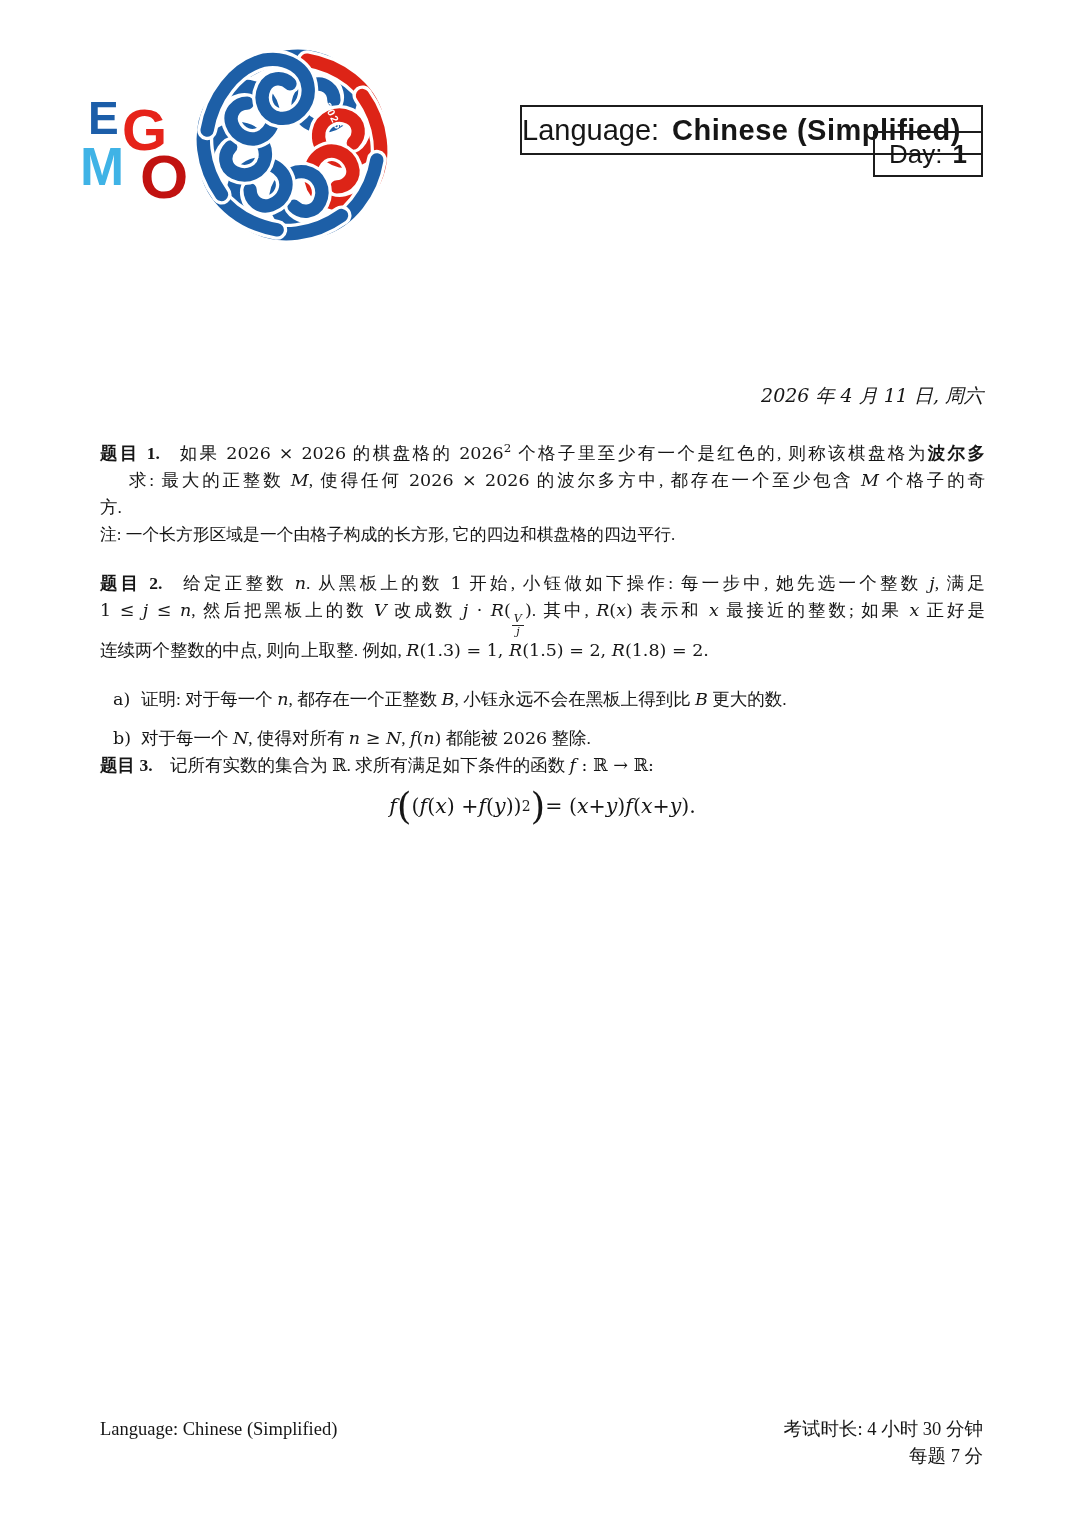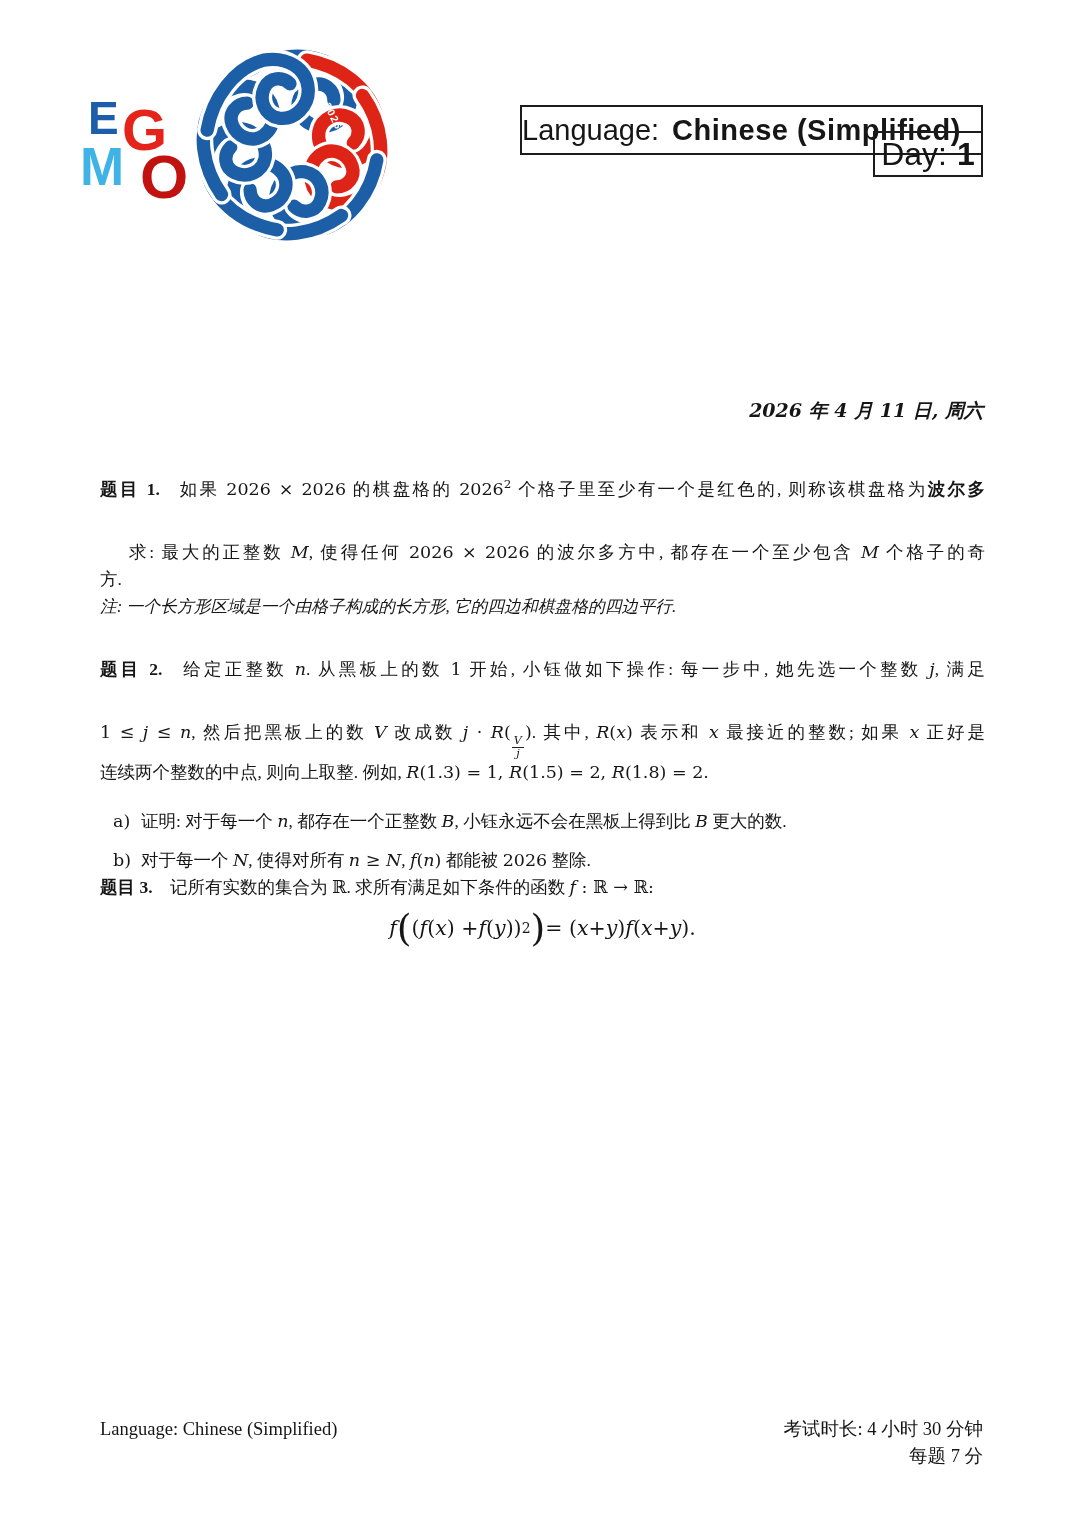--- a/index.html
+++ b/index.html
@@ -16,40 +16,40 @@
   .ltr-o{left:60px;top:58px;font-size:62px;}
 
   .knot-wrap{position:absolute;left:192px;top:45px;width:200px;height:200px;}
 
   .lang-box{position:absolute;left:520px;top:70px;width:463px;height:50px;
             border:2px solid #1c1c1c;box-sizing:border-box;display:flex;align-items:center;
             font-family:"Liberation Sans",sans-serif;font-size:29px;margin-top:35px;}
   .lang-box .val{font-weight:bold;margin-left:13px;letter-spacing:0.5px;}
   .day-box{position:absolute;left:873px;top:131px;width:110px;height:46px;
            border:2px solid #1c1c1c;box-sizing:border-box;display:flex;align-items:center;justify-content:center;
-           font-family:"Liberation Sans",sans-serif;font-size:32px;gap:10px;}
+           font-family:"Liberation Sans",sans-serif;font-size:26px;gap:10px;}
   .day-box .val{font-weight:bold;}
 
-  .date-line{position:absolute;right:97px;top:398px;font-style:italic;font-size:19px;
-             font-family:"DejaVu Serif","Liberation Serif",serif;font-weight:bold;}
+  .date-line{position:absolute;right:97px;top:383px;font-style:italic;font-size:19px;
+             font-family:"DejaVu Serif","Liberation Serif",serif;}
 
   
   .content{position:absolute;left:100px;top:440px;width:885px;
            font-size:17.5px;line-height:27px;}
   .tline{min-height:27px;}
-  .jl{text-align:justify;text-align-last:justify;margin-top:36px;}
+  .jl{text-align:justify;text-align-last:justify;}
   .indent{text-indent:29px;}
 
   .b{font-weight:bold;}
   .m{font-family:"DejaVu Serif","Liberation Serif",serif;font-style:italic;}
   .r{font-family:"DejaVu Serif","Liberation Serif",serif;}
   .sup{font-family:"DejaVu Serif","Liberation Serif",serif;vertical-align:super;font-size:0.68em;line-height:0;}
   .big{font-family:"DejaVu Serif","Liberation Serif",serif;font-size:1.85em;font-weight:300;
        vertical-align:-0.22em;line-height:0;}
-  .note-line{font-style:italic;font-size:16.8px;}
+  .note-line{font-size:16.8px;}
 
   .frac{display:inline-flex;flex-direction:column;align-items:center;vertical-align:-0.52em;
         line-height:1.05;font-family:"DejaVu Serif","Liberation Serif",serif;font-style:italic;
         font-size:0.64em;margin:0 1px;}
   .frac .fn{padding:0 2px;border-bottom:1px solid #222;}
   .frac .fd{padding:0 2px;}
 
   .gap-p2{margin-top:22px;}
   .gap-a{margin-top:22px;}
   .gap-b{margin-top:12px;}

